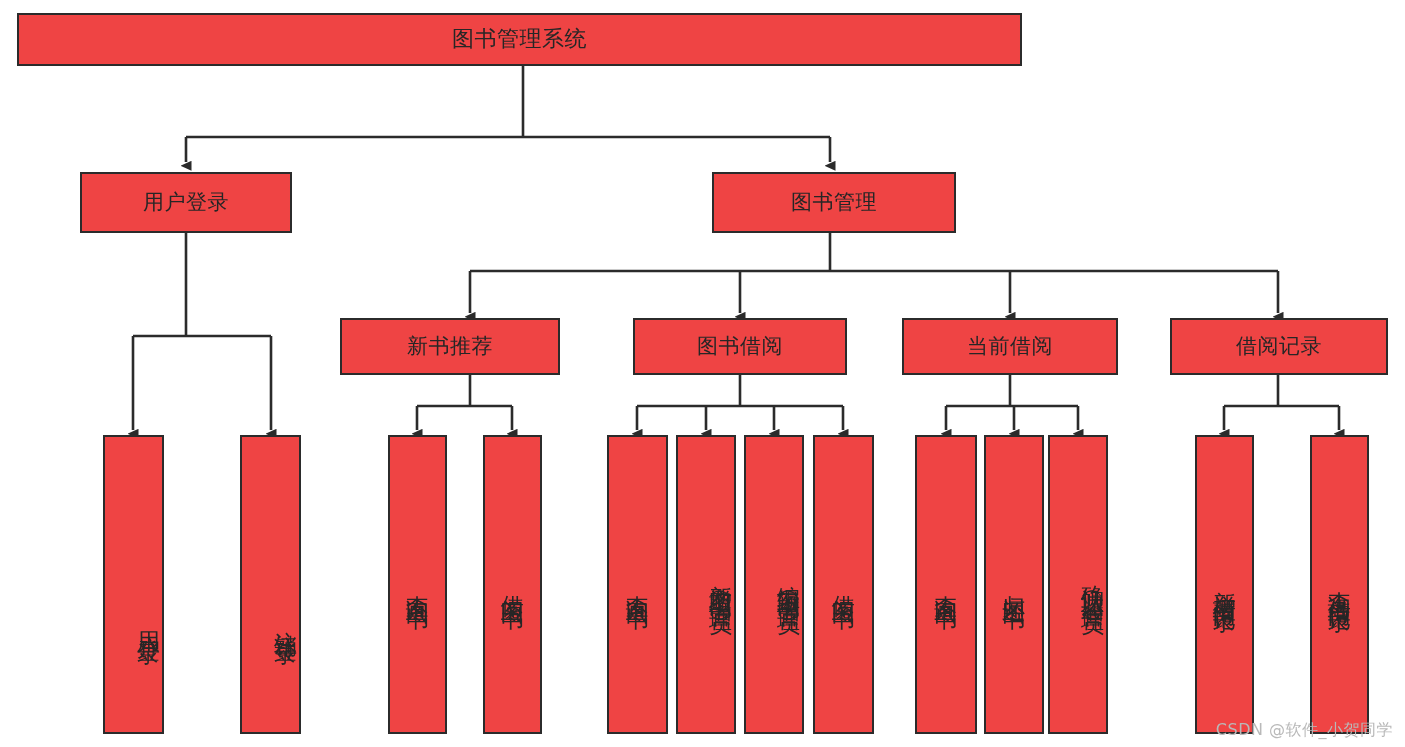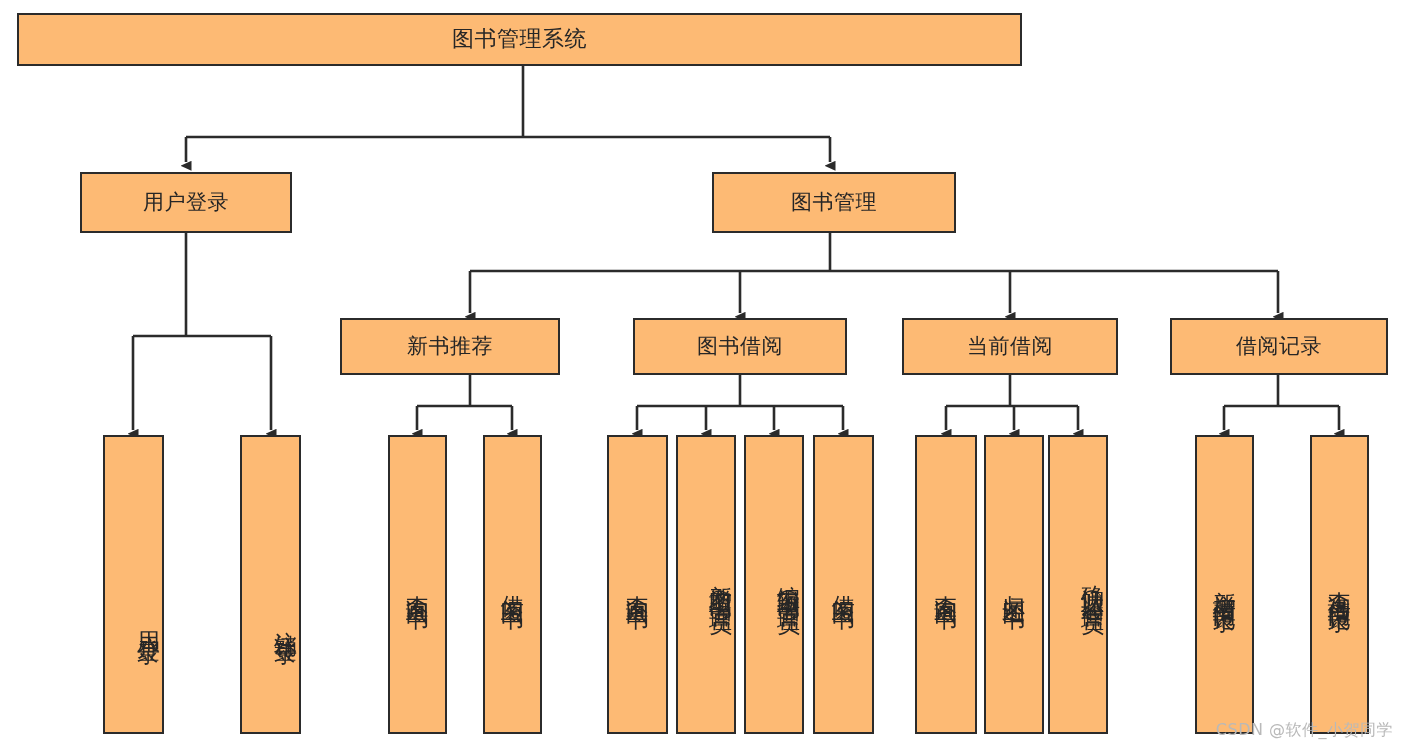--- a/index.html
+++ b/index.html
@@ -23,21 +23,21 @@
     left: 0;
     top: 0;
     width: 1405px;
     height: 747px;
     pointer-events: none;
   }
   .node {
     position: absolute;
     box-sizing: border-box;
     border: 2px solid #2b2b2b;
-    background: #fdba74;
+    background: #ef4444;
     display: flex;
     align-items: center;
     justify-content: center;
     color: #262626;
   }
   
   .node.horiz {
     font-size: 21px;
     letter-spacing: 0.5px;
     line-height: 1.2;

